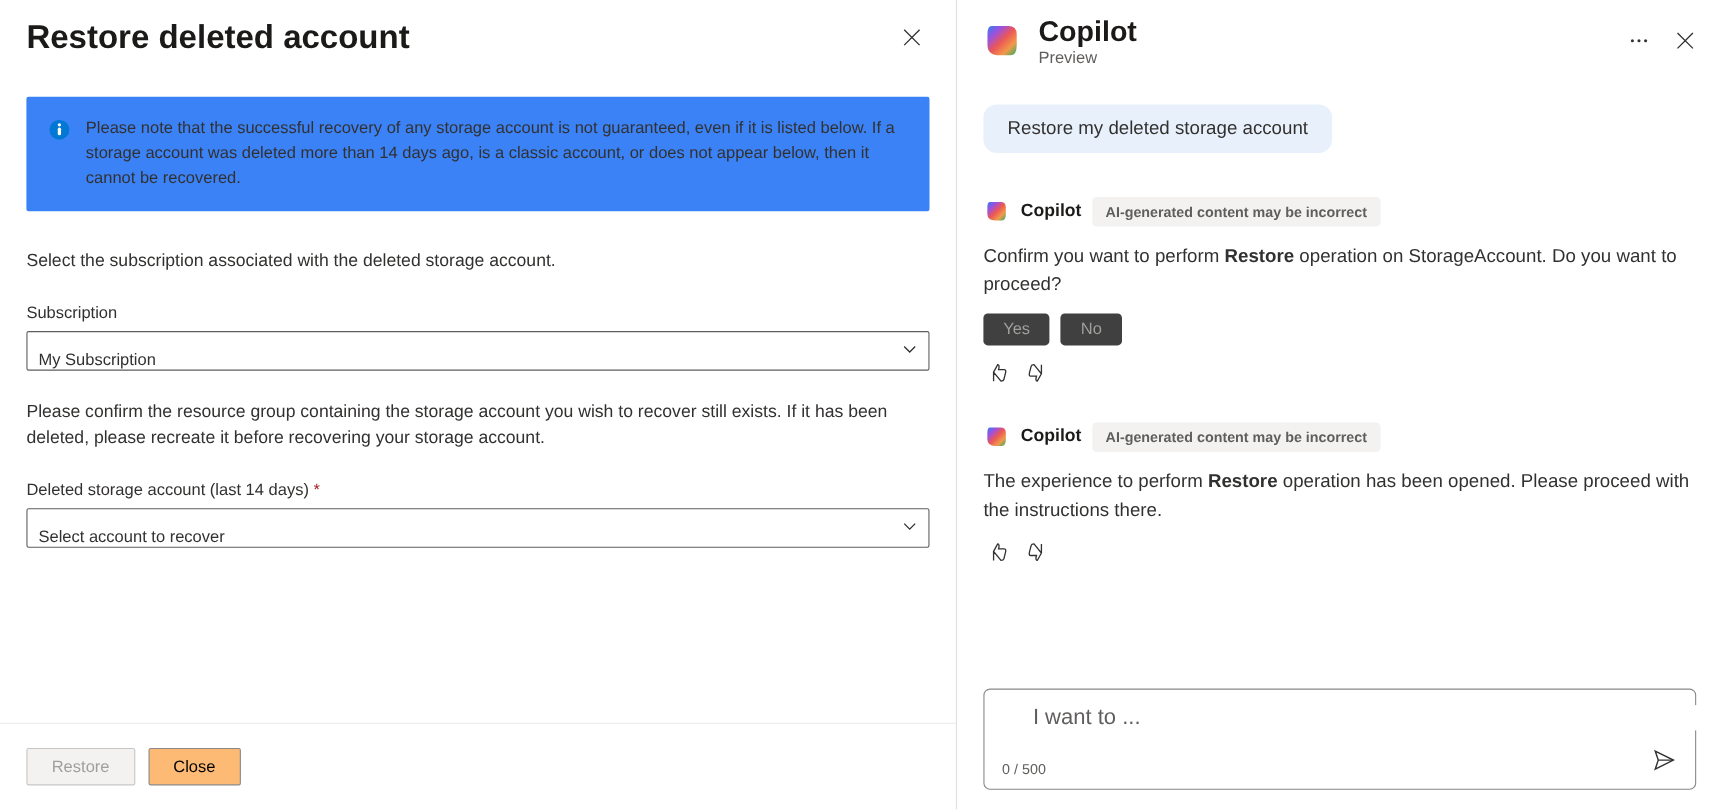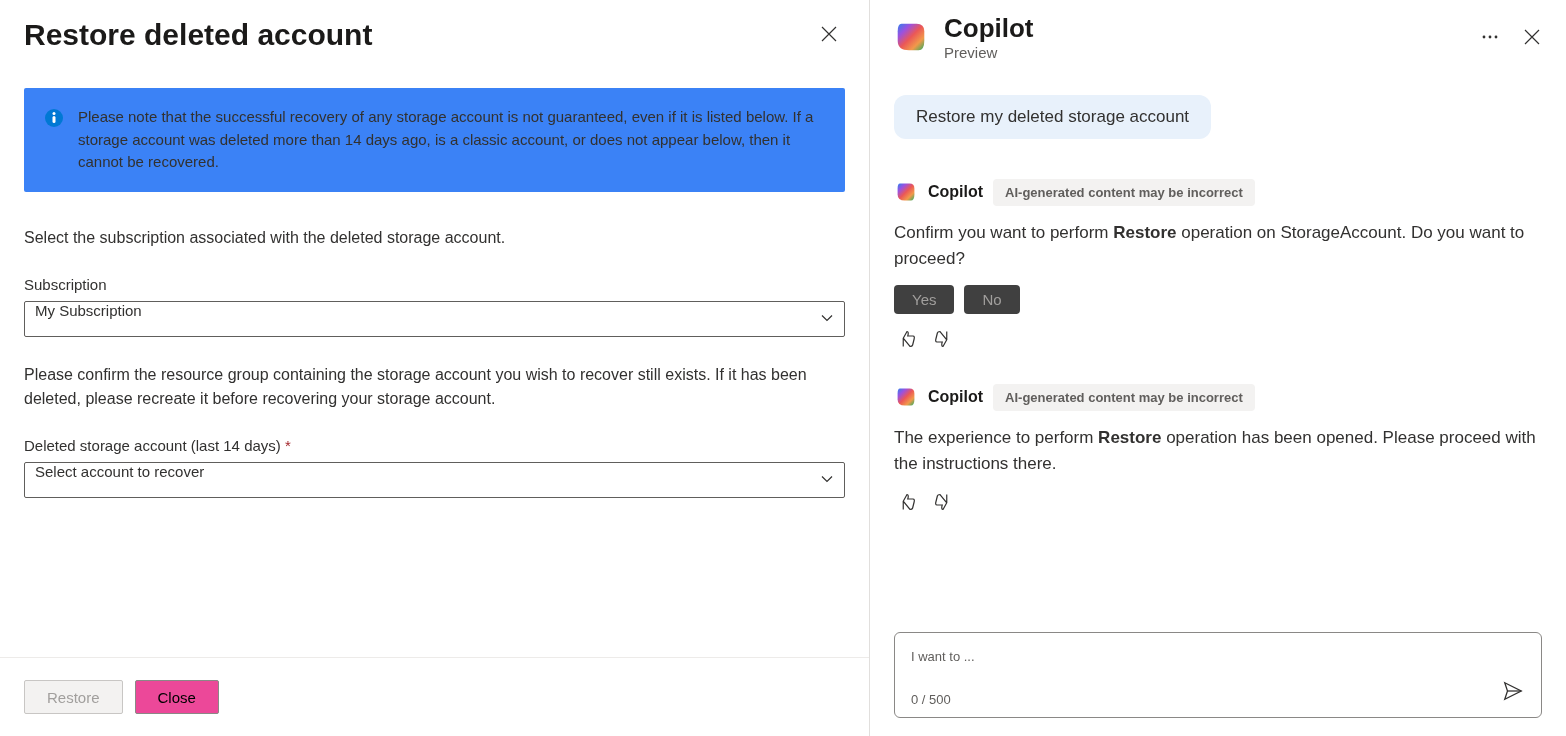--- a/index.html
+++ b/index.html
@@ -82,21 +82,21 @@
     .required-asterisk { color: #a4262c; }
     .select {
       width: 100%;
       height: 36px;
       border: 1px solid #605e5c;
       border-radius: 2px;
       padding: 0 36px 0 10px;
       font-size: 15px;
       background: #fff;
       display: flex;
-      align-items: flex-start;
+      align-items: flex-end;
       justify-content: space-between;
       cursor: pointer;
       position: relative;
     }
     .select .chevron {
       position: absolute;
       right: 10px;
       top: 50%;
       transform: translateY(-50%);
     }
@@ -106,21 +106,21 @@
       display: flex;
       gap: 12px;
     }
     .btn {
       height: 34px;
       padding: 0 22px;
       border-radius: 2px;
       font-size: 15px;
       cursor: pointer;
       border: 1px solid #8a8886;
-      background: #ec4899;
+      background: #fdba74;
     }
     .btn-disabled {
       background: #f3f2f1;
       color: #a19f9d;
       border: 1px solid #c8c6c4;
       cursor: default;
     }
     
     .right-pane {
       width: 696px;
@@ -217,26 +217,27 @@
       color: #323130;
     }
     .input-area {
       border: 1px solid #8a8886;
       border-radius: 6px;
       margin: 8px 6px 18px 6px;
       padding: 14px 16px 10px 16px;
       position: relative;
     }
     .input-placeholder {
-      font-size: 13px;
+      font-size: 20px;
       color: #605e5c;
       margin-bottom: 28px;
       outline: none;
       width: 100%;
       border: none;
+      margin-left: 28px;
     }
     .input-placeholder::placeholder { color: #605e5c; }
     .char-count {
       font-size: 13px;
       color: #605e5c;
     }
     .send-btn {
       position: absolute;
       right: 12px;
       bottom: 10px;

